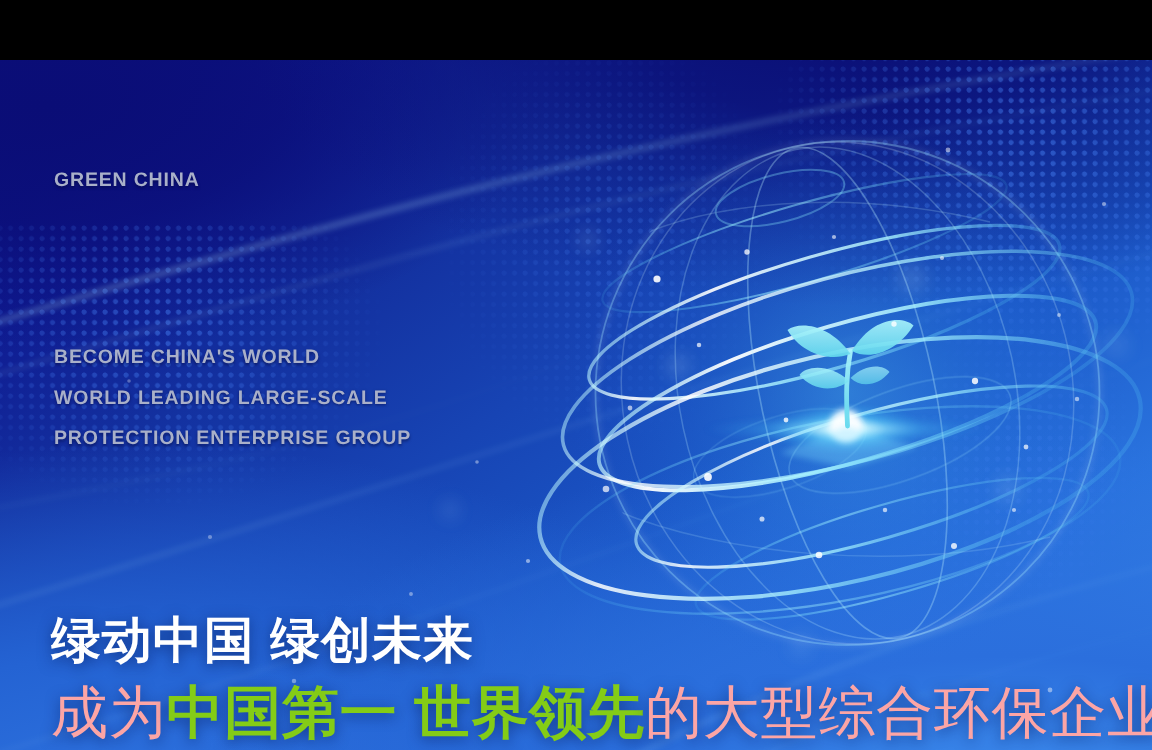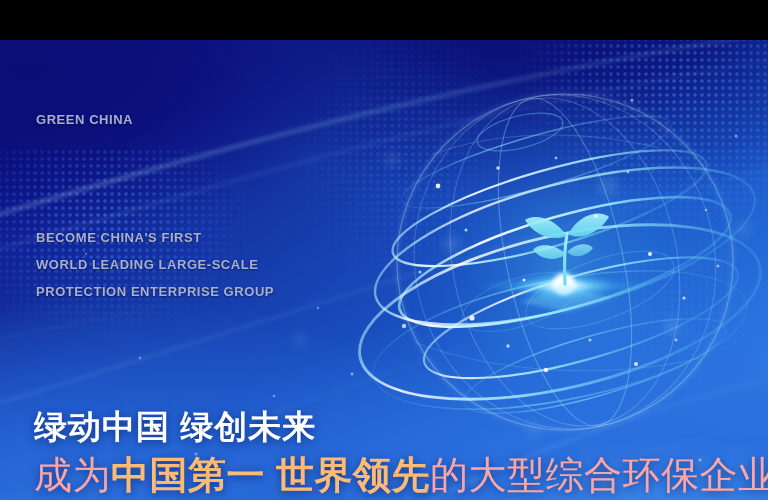--- a/index.html
+++ b/index.html
@@ -69,21 +69,21 @@
   .hl-1{
     position:absolute;top:365px;left:0;
     font-size:33px;font-weight:700;letter-spacing:1px;color:#ffffff;
     white-space:nowrap;text-shadow:0 2px 9px rgba(6,26,92,.62);
   }
   .hl-2{
     position:absolute;top:410px;left:0;
     font-size:38px;font-weight:400;letter-spacing:.5px;color:#ffffff;
     white-space:nowrap;text-shadow:0 2px 9px rgba(6,26,92,.62);
   }
-  .hl-2 .accent{color:#fdba74;font-weight:700;}
+  .hl-2 .accent{color:#84cc16;font-weight:700;}
   .hl-2 .w{color:#fca5a5;}
 </style>
 </head>
 <body>
 
 <div class="banner">
 
   <div class="bg-base"></div>
   <div class="bg-darktop"></div>
 
@@ -241,21 +241,21 @@
     </svg>
   </div>
 
   <div class="txt-layer">
 
     <div class="eng-block eng-top">
       <div class="eng-line">GREEN CHINA</div>
     </div>
 
     <div class="eng-block eng-mid">
-      <div class="eng-line">BECOME CHINA'S FIRST</div>
+      <div class="eng-line">BECOME CHINA'S WORLD</div>
       <div class="eng-line">WORLD LEADING LARGE-SCALE</div>
       <div class="eng-line">PROTECTION ENTERPRISE GROUP</div>
     </div>
 
     <div class="headline">
       <div class="hl-1">绿动中国 绿创未来</div>
       <div class="hl-2">
         <span class="w">成为</span><span class="accent">中国第一 世界领先</span><span class="w">的大型综合环保企业集团</span>
       </div>
     </div>

